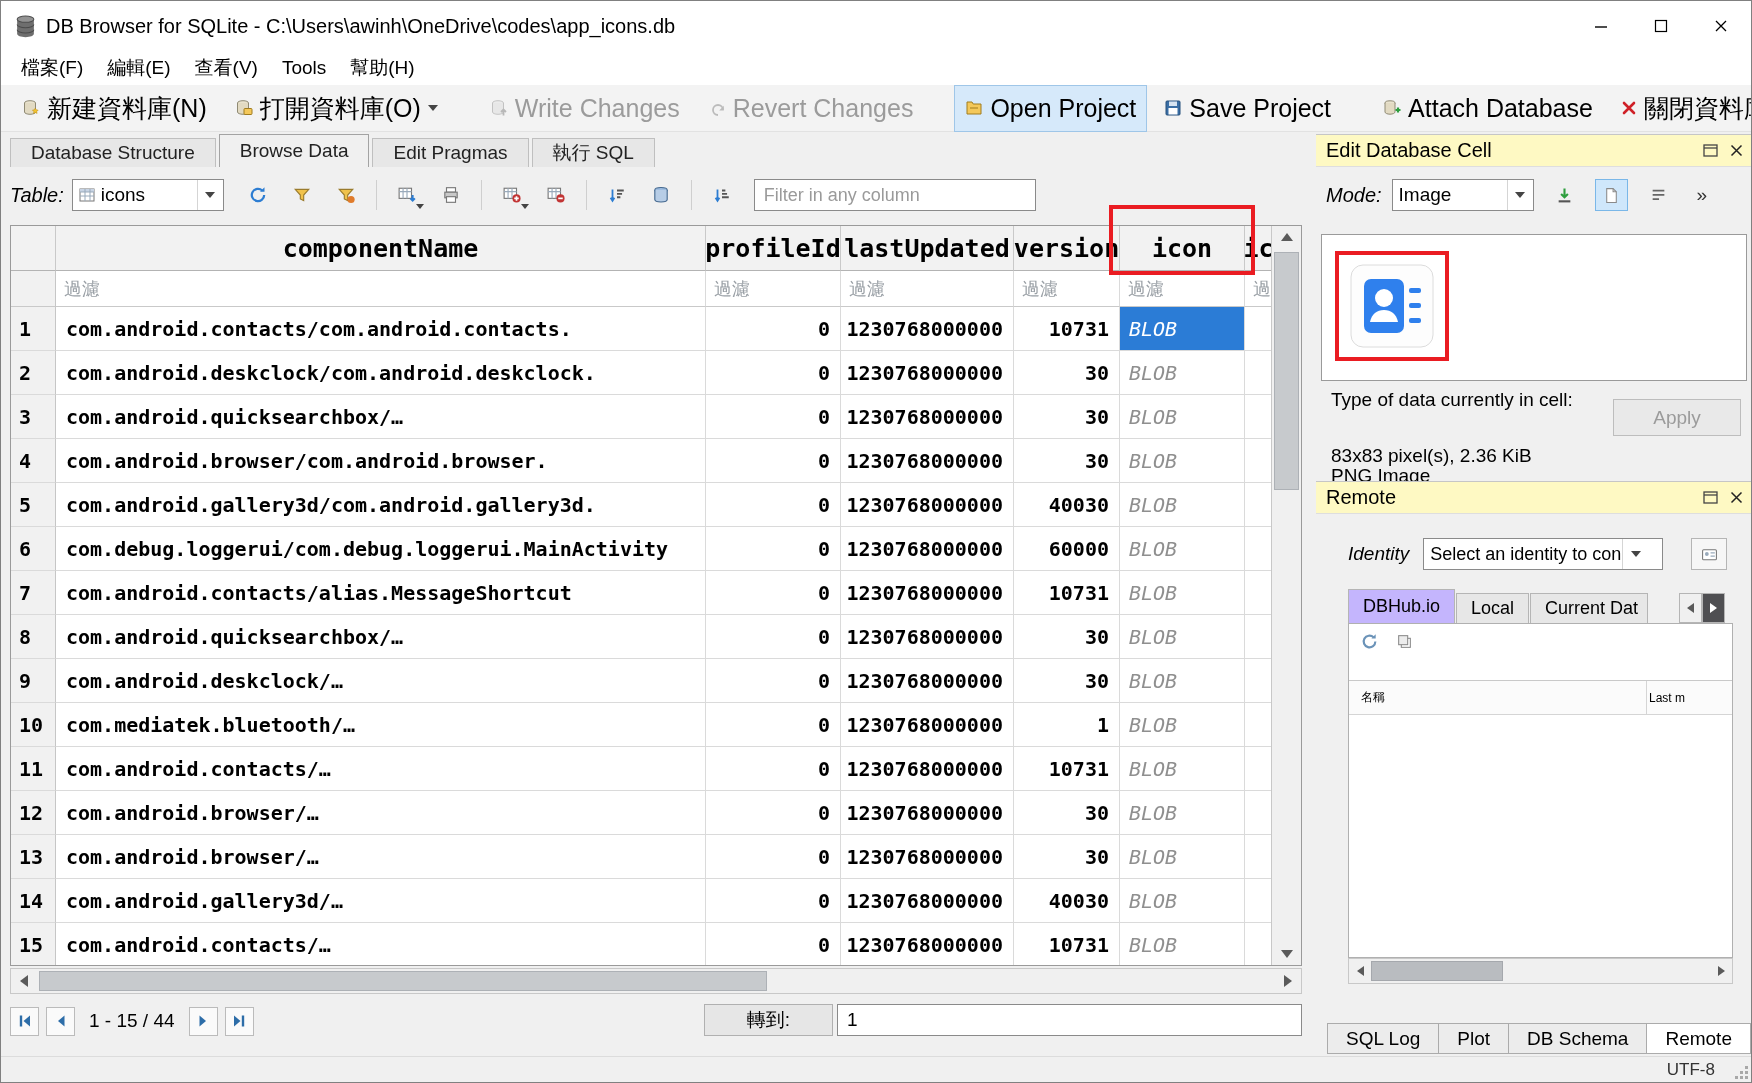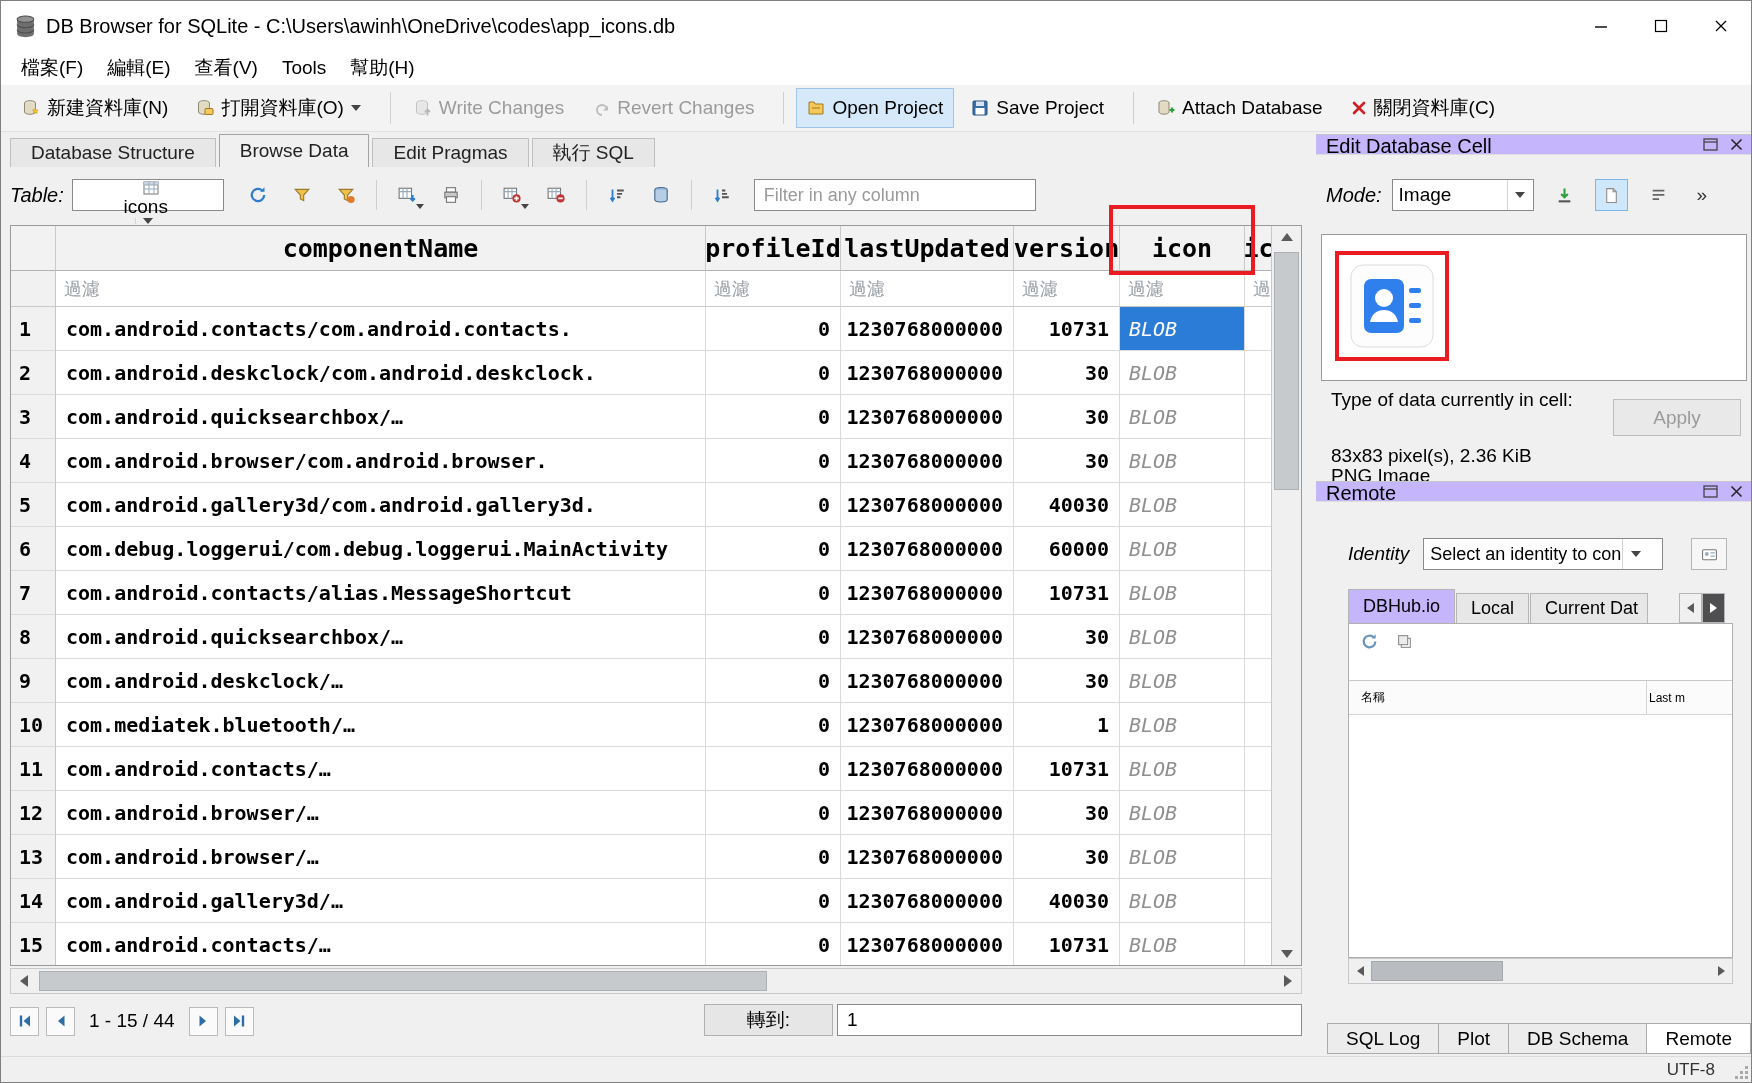--- a/index.html
+++ b/index.html
@@ -13,21 +13,21 @@
 .title-text{font-size:20px;}
 .win-controls{position:absolute;right:0;top:0;height:50px;display:flex;}
 .win-btn{width:60px;height:50px;display:flex;align-items:center;justify-content:center;}
 
 
 .menubar{position:absolute;left:0;top:50px;right:0;height:34px;background:#fff;display:flex;align-items:center;padding-left:8px;}
 .menu-item{padding:0 12px;font-size:19px;height:100%;display:flex;align-items:center;}
 
 
 .toolbar{position:absolute;left:0;top:84px;right:0;height:47px;background:#f3f3f3;border-bottom:1px solid #e2e2e2;display:flex;align-items:center;padding-left:10px;}
-.tb-btn{display:flex;align-items:center;gap:7px;font-size:19px;padding:8px 10px;margin-right:6px;border:1px solid transparent;white-space:nowrap;}
+.tb-btn{display:flex;align-items:center;gap:7px;font-size:25px;padding:8px 10px;margin-right:6px;border:1px solid transparent;white-space:nowrap;}
 .tb-btn.disabled{color:#9b9b9b;}
 .tb-btn.disabled svg{opacity:.45;filter:grayscale(1);}
 .tb-btn.highlight{background:var(--toolbar-highlight);border-color:#9fc6e8;}
 .tb-sep{width:1px;height:32px;background:#cfcfcf;margin:0 12px;}
 .caret-down{width:0;height:0;border-left:5px solid transparent;border-right:5px solid transparent;border-top:6px solid #444;}
 
 
 .main-tabs{position:absolute;left:9px;top:133px;height:33px;display:flex;align-items:flex-end;z-index:2;}
 .mtab{font-size:19px;padding:0 20px;background:#e7e7e7;border:1px solid #bfbfbf;border-bottom:none;margin-right:3px;height:29px;display:flex;align-items:center;color:#222;}
 .mtab.active{background:#f0f0f0;height:33px;border-color:#a3a3a3;font-weight:normal;}
@@ -84,21 +84,21 @@
 .nav-btn{width:29px;height:29px;border:1px solid #bbb;background:#fafafa;display:flex;align-items:center;justify-content:center;margin-right:7px;}
 .range-label{font-size:19px;margin:0 14px 0 7px;}
 .goto-wrap{position:absolute;left:694px;top:1px;display:flex;}
 .goto-btn{width:129px;height:32px;background:#e6e6e6;border:1px solid #b0b0b0;display:flex;align-items:center;justify-content:center;font-size:19px;}
 .goto-input{width:465px;height:32px;border:1px solid #8a8a8a;font-size:19px;padding-left:9px;margin-left:4px;font-family:"Liberation Sans",sans-serif;}
 
 
 .dock{position:absolute;left:1315px;width:437px;background:#f0f0f0;}
 .edit-panel{top:133px;height:347px;}
 .remote-panel{top:480px;height:540px;}
-.dock-header{height:21px;display:flex;padding-left:10px;font-size:20px;background:#c4b5fd;border-top:1px solid #c6c6c6;border-bottom:1px solid #dedede;position:relative;}
+.dock-header{height:33px;display:flex;align-items:center;padding-left:10px;font-size:20px;background:#fef9c3;border-top:1px solid #c6c6c6;border-bottom:1px solid #dedede;position:relative;}
 .dock-icons{position:absolute;right:10px;top:0;height:100%;display:flex;align-items:center;gap:12px;}
 .dock-body{position:absolute;left:0;top:33px;right:0;bottom:0;}
 
 
 .mode-row{position:absolute;left:10px;top:12px;display:flex;align-items:center;}
 .mode-row .lbl{font-size:20px;margin-right:10px;}
 .mode-combo{width:142px;}
 .mbtn{width:33px;height:32px;display:flex;align-items:center;justify-content:center;margin-left:14px;border:1px solid transparent;}
 .mbtn.active{background:#cfe7fb;border-color:#7ab7e8;}
 .more-label{font-size:19px;color:#333;margin-left:22px;letter-spacing:-1px;}
@@ -273,21 +273,21 @@
 
 <div class="main-tabs">
   <div class="mtab">Database Structure</div>
   <div class="mtab active">Browse Data</div>
   <div class="mtab">Edit Pragmas</div>
   <div class="mtab">執行 SQL</div>
 </div>
 
 <div class="browse-bar">
   <span class="lbl">Table:</span>
-  <div class="combo" style="width:152px;flex-direction:column;">
+  <div class="combo" style="width:152px;">
     <span class="cicon">
         <svg width="16" height="16">
           <rect x="1" y="2" width="14" height="12" fill="#fff" stroke="#777"></rect>
           <rect x="1" y="2" width="14" height="3" fill="#c8d4e4"></rect>
           <path d="M1 5h14M1 9h14M6 2v12M11 2v12" stroke="#9ab" fill="none"></path>
         </svg>
       </span>
     <span class="ctext" style="flex:1;">icons</span>
     <span class="cdrop">
         <span class="caret-down"></span>

